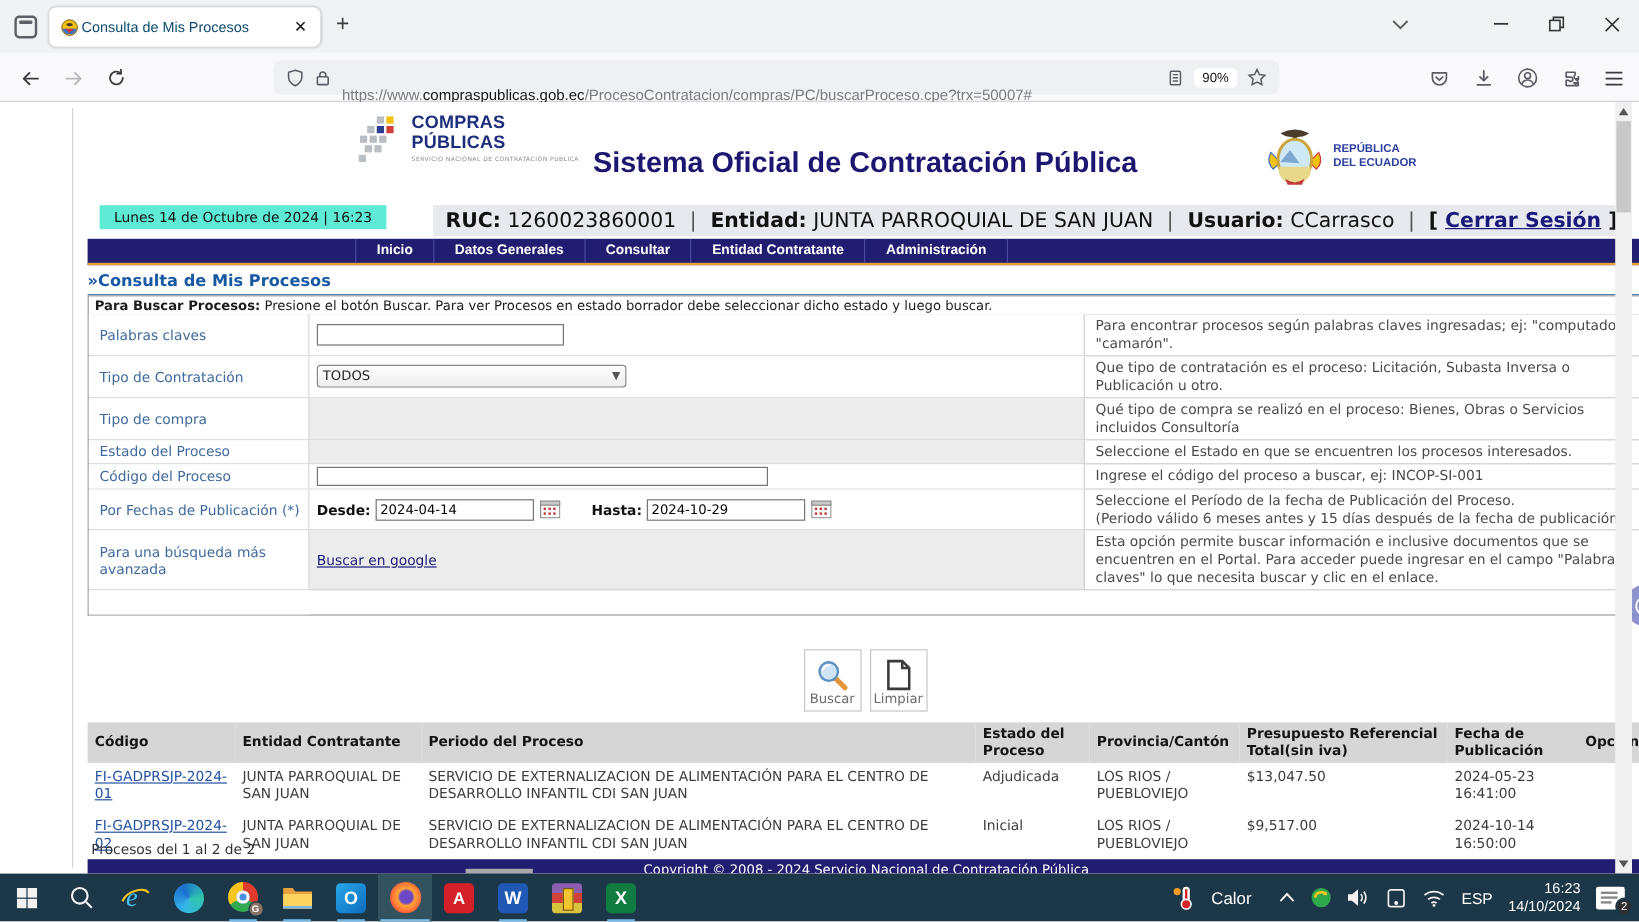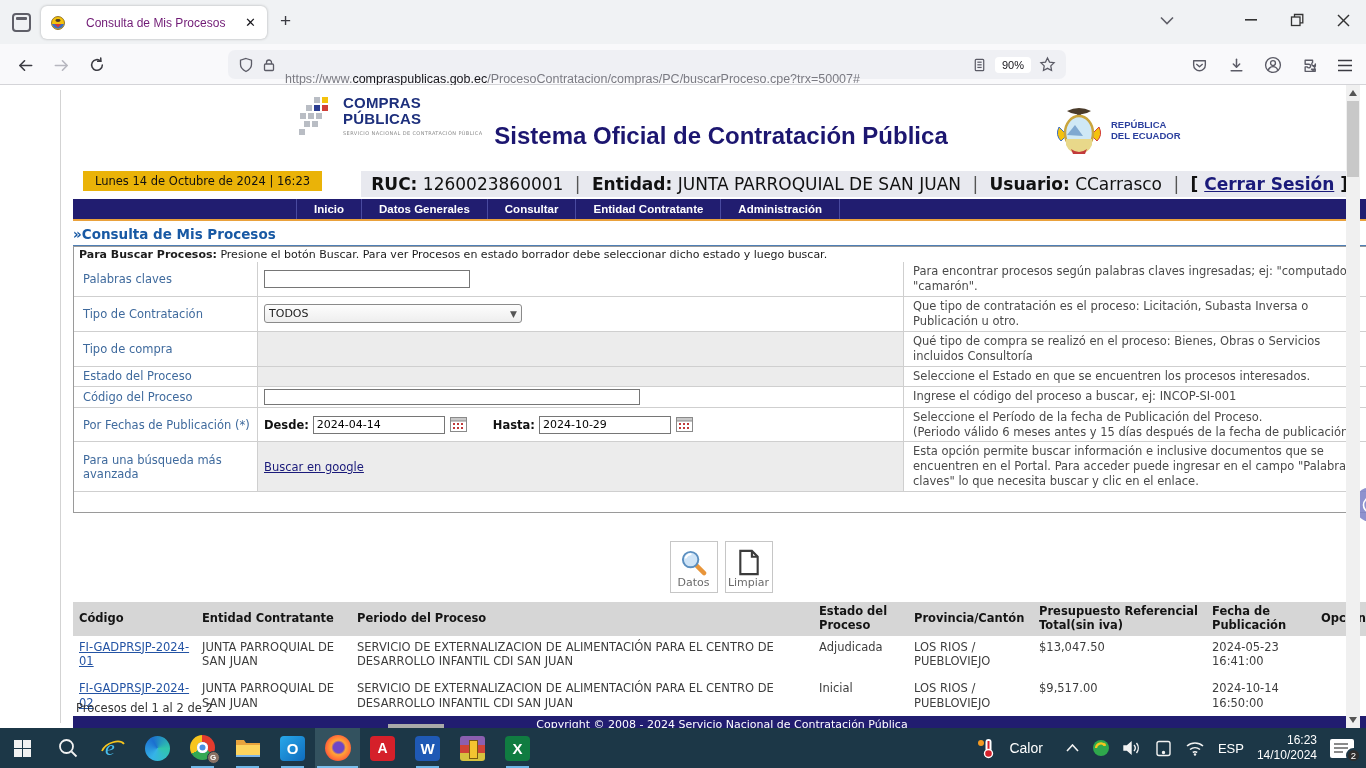--- a/index.html
+++ b/index.html
@@ -7,21 +7,21 @@
   body { width:1366px; height:768px; position:relative; overflow:hidden; background:#fff;
          font-family:"Liberation Sans", sans-serif; }
   svg { display:block; }
 
   
   .tabbar { position:absolute; left:0; top:0; width:1366px; height:44px; background:#f0f2f4; }
   .fxview { position:absolute; left:12px; top:13px; width:19px; height:19px; border:2px solid #5f5f68; border-radius:4px; }
   .fxview::after { content:""; position:absolute; left:2px; top:2px; width:11px; height:3px; background:#5f5f68; border-radius:1px; }
   .tab { position:absolute; left:41px; top:6px; width:226px; height:33px; background:#fff; border-radius:6px;
          box-shadow:0 0 3px rgba(0,0,0,.28); display:flex; align-items:center; padding:0 9px; }
-  .tab-title { font-size:12px; color:#701a75; flex:1; margin-left:20px; white-space:nowrap; overflow:hidden; }
+  .tab-title { font-size:12px; color:#0c4a6e; flex:1; margin-left:2px; white-space:nowrap; overflow:hidden; }
   .tab-close { font-size:13px; color:#15141a; padding:0 2px; cursor:default; }
   .newtab { position:absolute; left:280px; top:10px; font-size:19px; color:#3b3b42; }
   .winbtn { position:absolute; top:0; width:46px; height:40px; display:flex; align-items:center; justify-content:center; }
 
   .toolbar { position:absolute; left:0; top:44px; width:1366px; height:41px; background:#f9f9fb; border-bottom:1px solid #d4d4d8; }
   .navbtn { position:absolute; top:8px; width:26px; height:26px; display:flex; align-items:center; justify-content:center; }
   .urlbar { position:absolute; left:228px; top:6px; width:838px; height:29px; background:#eff0f4; border-radius:7px;
             display:flex; align-items:center; padding:0 10px; }
   .urltext { font-size:12.5px; margin-left:8px; white-space:nowrap; overflow:hidden;margin-top:28px; }
   .urltext .dim { color:#7a7a82; }
@@ -35,21 +35,21 @@
   .edgeline { position:absolute; top:5px; height:633px; width:1px; background:#d3d3d3; }
   .logo-block { position:absolute; left:250px; top:10px; display:flex; align-items:flex-start; }
   .logo-text { margin-left:5px; }
   .logo-text .l1, .logo-text .l2 { font-family:"Liberation Sans",sans-serif; font-weight:bold; font-size:15px; color:#1d2f7c; line-height:1.05; letter-spacing:.2px; }
   .logo-tag { font-size:5px; color:#8a8a8a; margin-top:3px; letter-spacing:.4px; }
   .page-title { position:absolute; left:0; top:37px; width:1346px; text-align:center;
                 font-family:"Liberation Sans",sans-serif; font-weight:bold; font-size:24px; color:#1c1670; }
   .emblem { position:absolute; left:1005px; top:20px; display:flex; align-items:center; }
   .emblem-text { margin-left:6px; font-family:"Liberation Sans",sans-serif; font-weight:bold; font-size:9.5px; color:#2b3f9e; line-height:1.15; }
 
-  .datebox { position:absolute; left:35px; top:86px; background:#eab308; padding:3px 12px; font-size:11.5px; color:#111; }
+  .datebox { position:absolute; left:35px; top:86px; background:#5eead4; padding:3px 12px; font-size:11.5px; color:#111; }
   .rucbox  { position:absolute; right:36px; top:86px; background:#e8e9ef; padding:3px 10px; font-size:17px; color:#111; white-space:nowrap; }
   .rucbox b { font-weight:bold; }
   .rucbox .sep { color:#555; margin:0 6px; }
   .logout-link { color:#1a1a7a; font-weight:bold; text-decoration:underline; }
 
   .navbar { position:absolute; left:25px; top:114px; width:1298px; height:22px; background:#211d70;
             border-bottom:2px solid #eaa13b; display:flex; align-items:stretch; padding-left:223px; }
   .nav-item { color:#fff; font-family:"Liberation Sans",sans-serif; font-size:11.5px; font-weight:bold;
               display:flex; align-items:center; padding:0 17px; border-right:1px solid #4a4aa0; }
   .nav-item:first-child { border-left:1px solid #4a4aa0; }
@@ -395,21 +395,21 @@
     </div>
   </div>
 
   <div class="btnrow">
     <div class="imgbtn">
       <svg width="27" height="27" viewBox="0 0 28 28">
         <line x1="17" y1="17" x2="25" y2="25" stroke="#e8953a" stroke-width="4.5" stroke-linecap="round"></line>
         <circle cx="11" cy="11" r="8" fill="#cfe4f7" stroke="#5b8fc0" stroke-width="2"></circle>
         <path d="M6 9 a6 6 0 0 1 5 -3.5" fill="none" stroke="#fff" stroke-width="2" stroke-linecap="round"></path>
       </svg>
-      <span>Datos</span>
+      <span>Buscar</span>
     </div>
     <div class="imgbtn">
       <svg width="24" height="27" viewBox="0 0 24 28">
         <path d="M3 2 H15 L21 8 V26 H3 Z" fill="#fff" stroke="#3b3b3b" stroke-width="2.2"></path>
         <path d="M15 2 V8 H21" fill="none" stroke="#3b3b3b" stroke-width="2.2"></path>
       </svg>
       <span>Limpiar</span>
     </div>
   </div>
 

